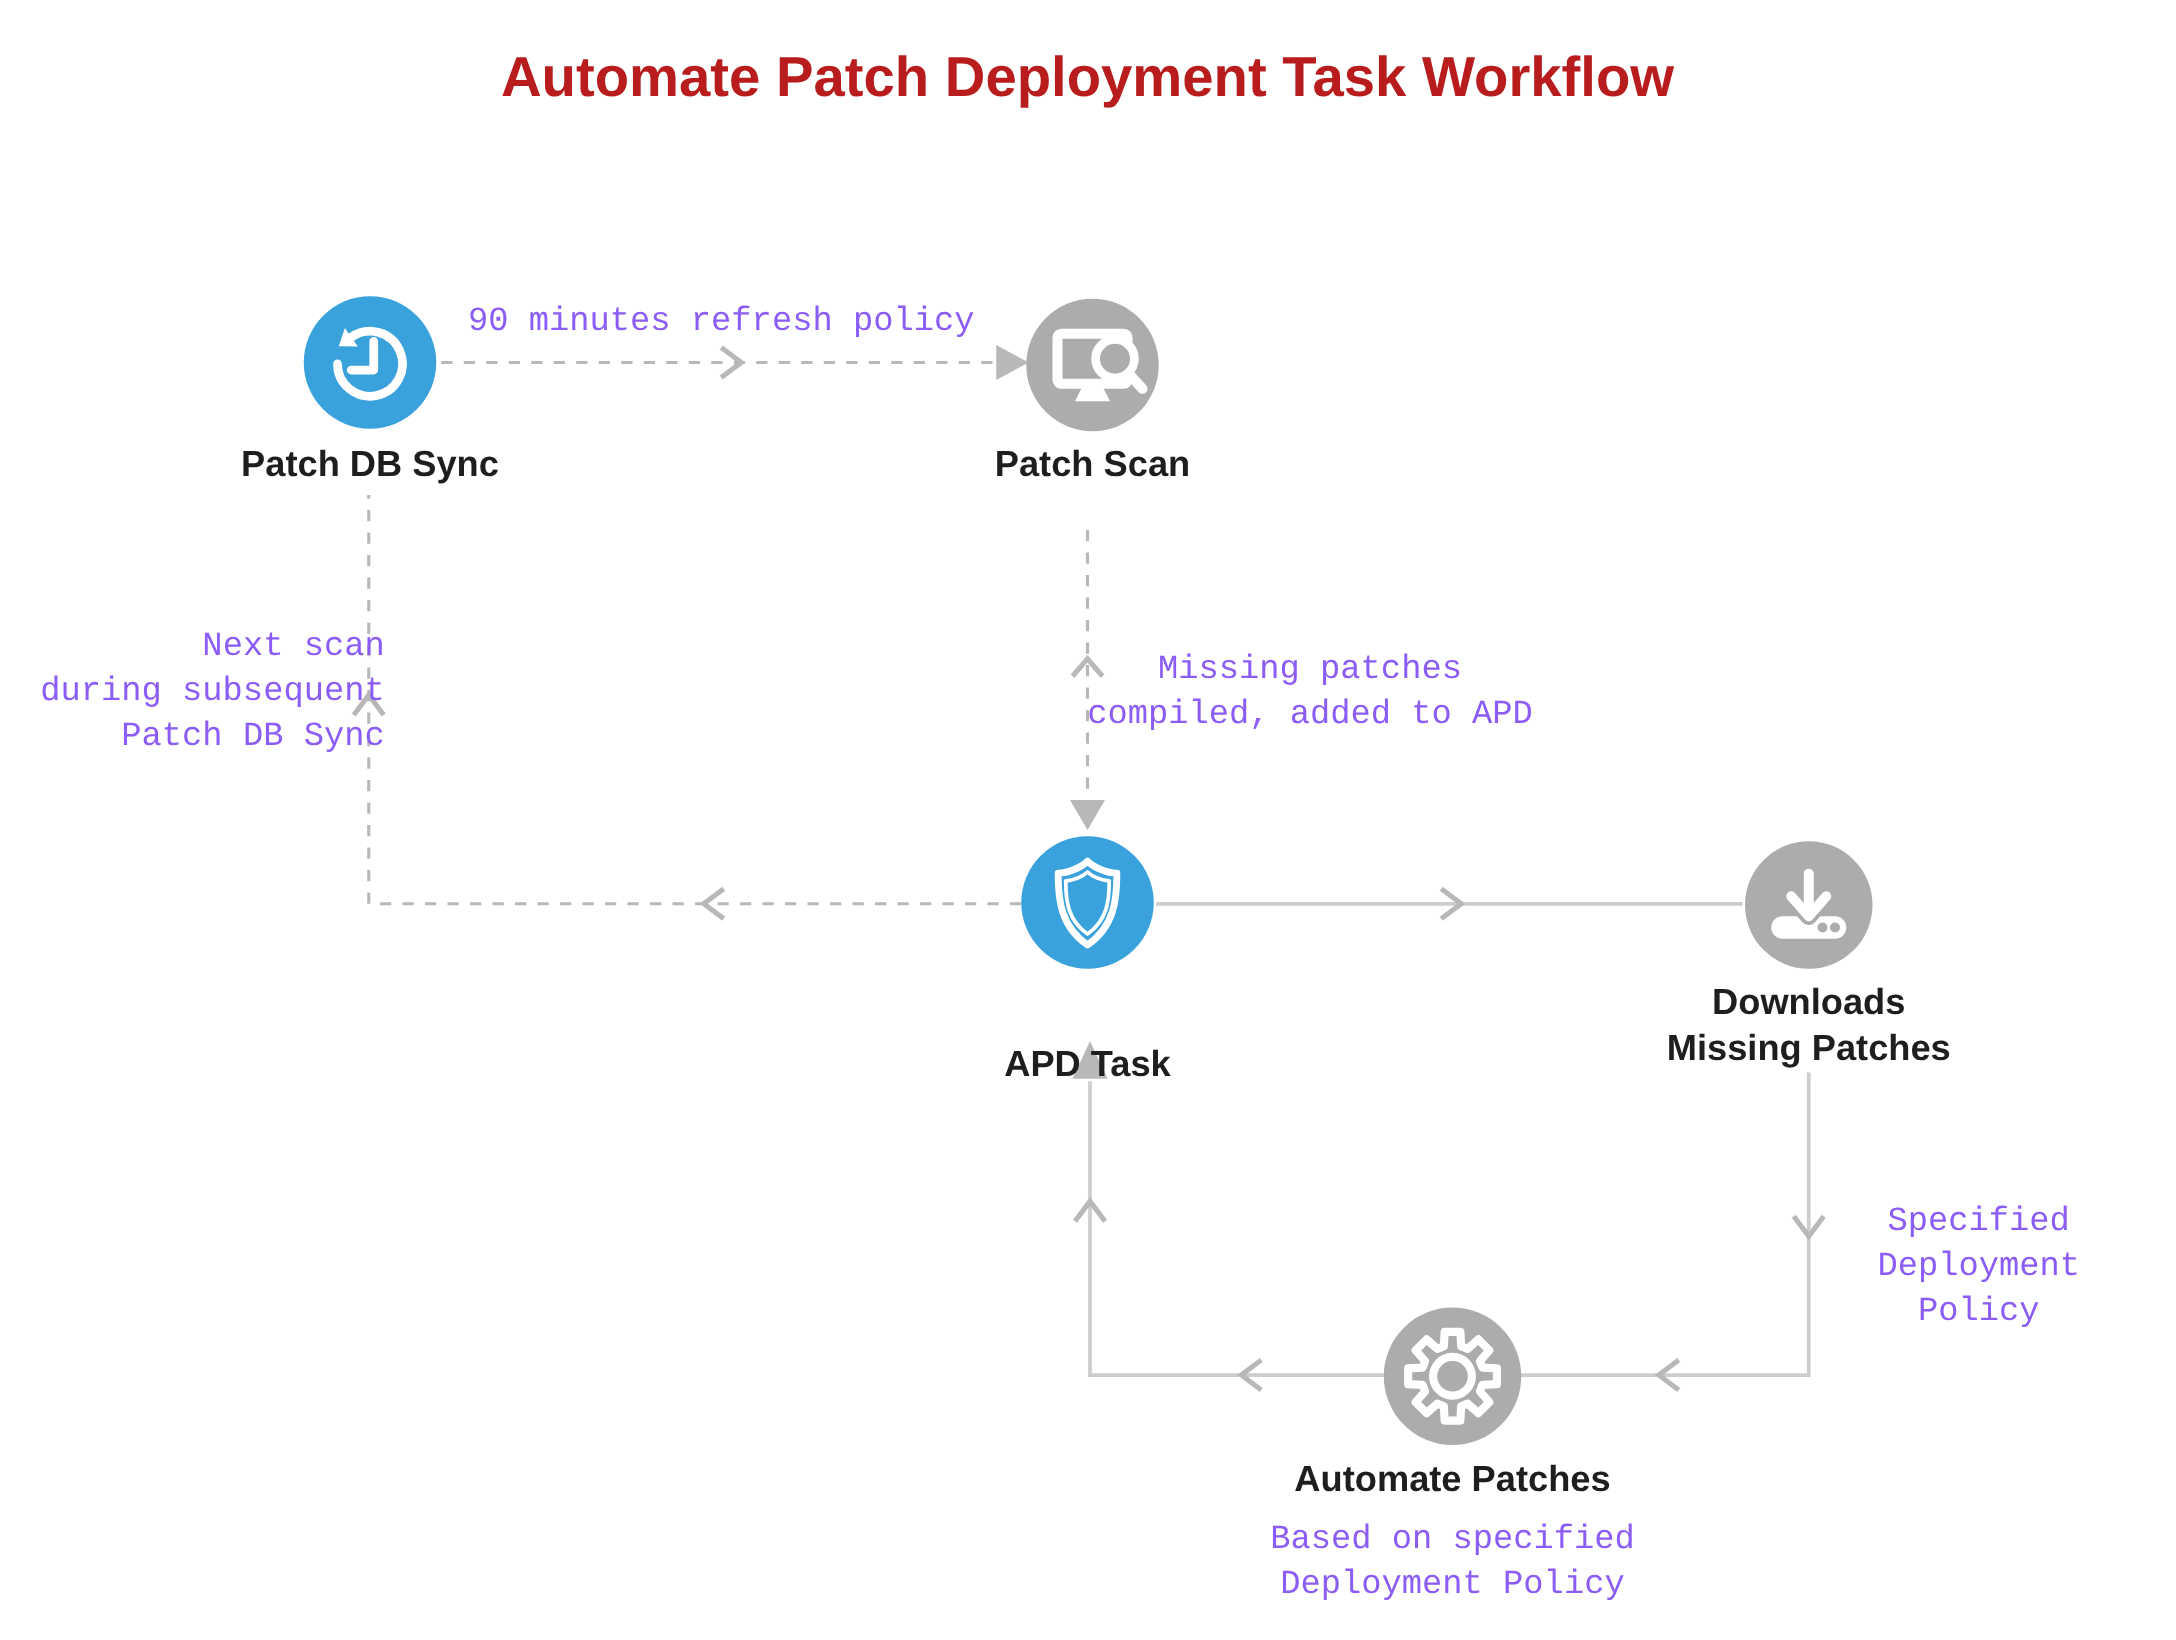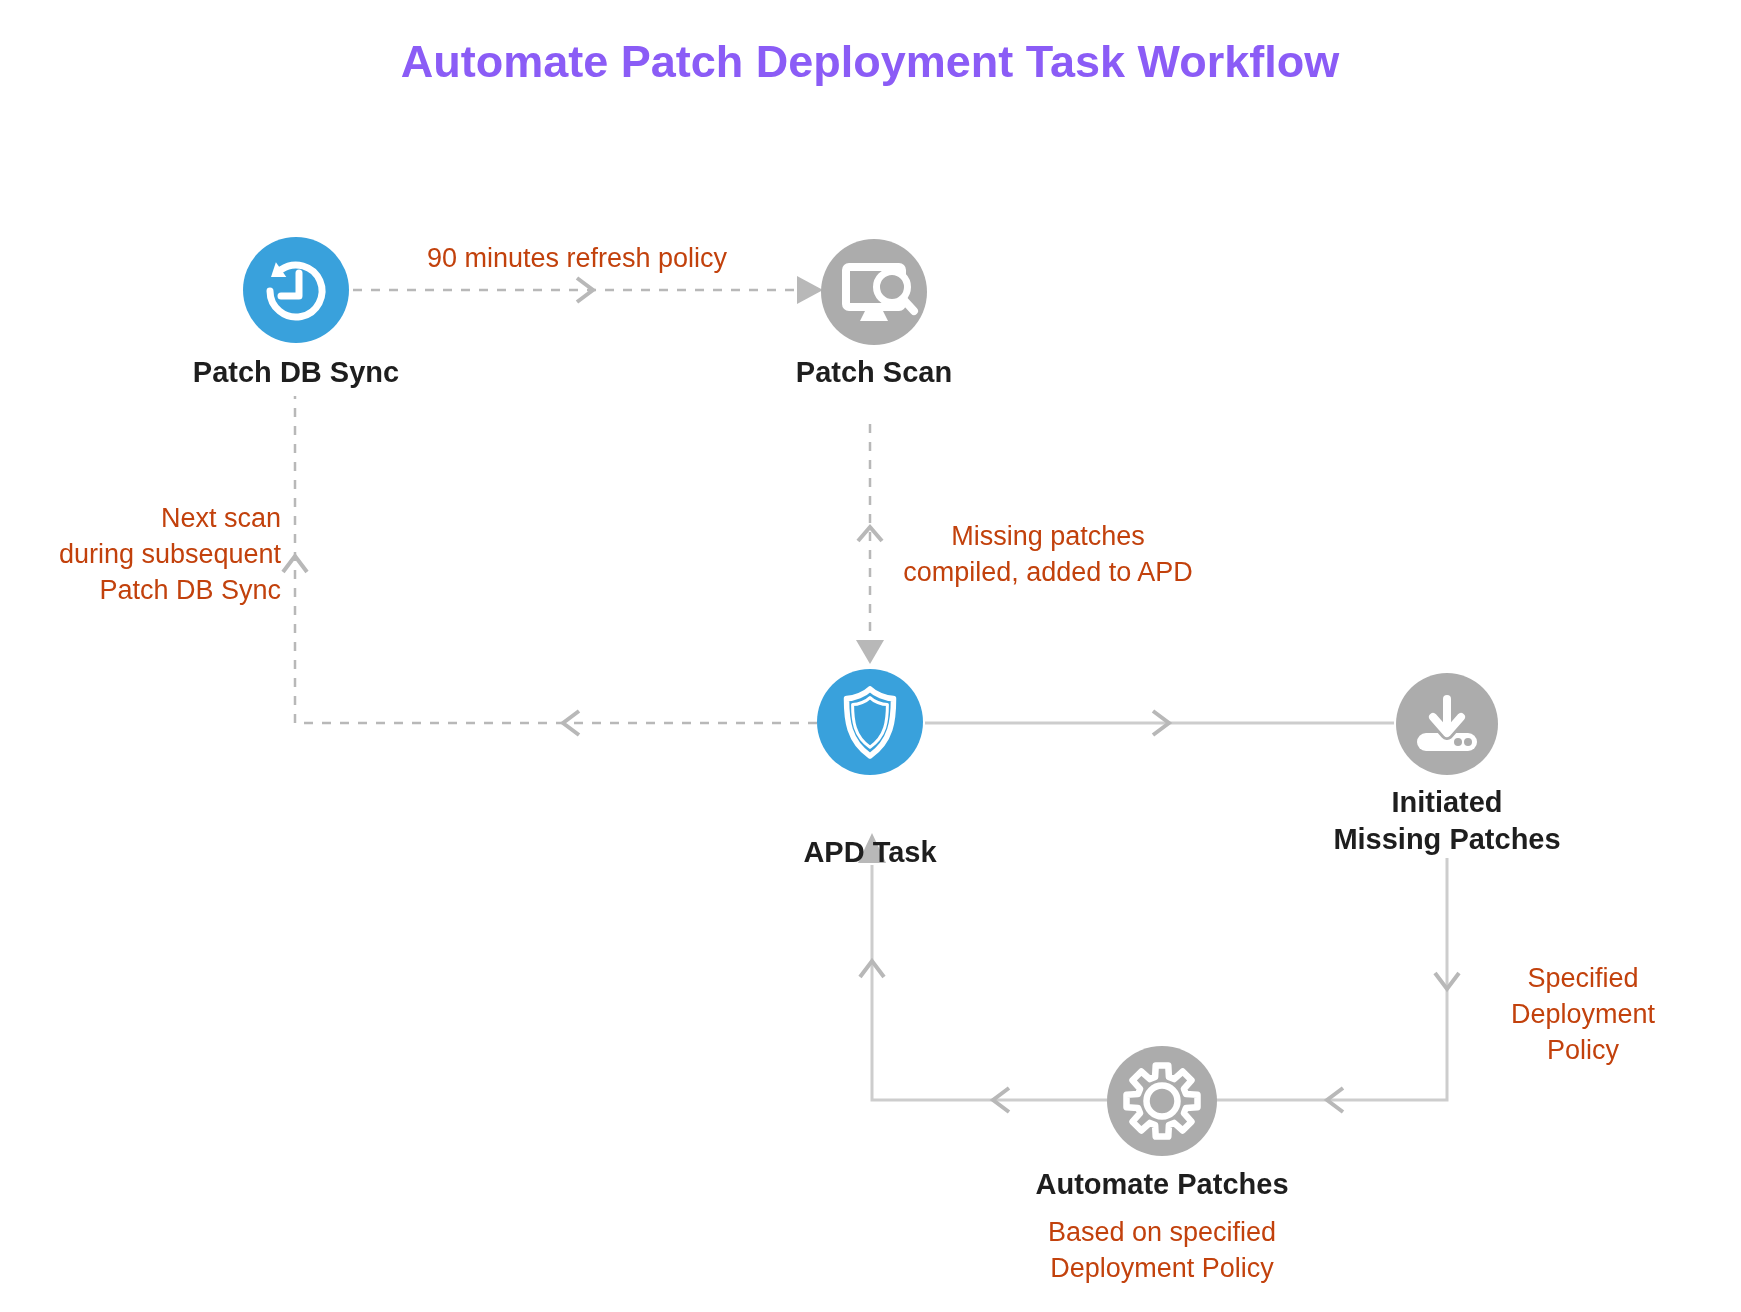--- a/index.html
+++ b/index.html
@@ -6,38 +6,38 @@
   #canvas{
     position:relative;
     width:1741px;height:1312px;
     background:#ffffff;
     font-family:"Liberation Sans","DejaVu Sans",sans-serif;
     overflow:hidden;
   }
   #edges{position:absolute;left:0;top:0;width:1741px;height:1312px;}
   .title{
     position:absolute;left:870px;top:36px;transform:translateX(-50%);
-    font-size:45px;font-weight:600;color:#8b5cf6;white-space:nowrap;
+    font-size:45px;font-weight:600;color:#b91c1c;white-space:nowrap;
   }
   .node{
     position:absolute;border-radius:50%;
     display:flex;align-items:center;justify-content:center;
   }
   .node.blue{background:#39a1dc;}
   .node.gray{background:#acacac;}
   .node svg{width:100%;height:100%;display:block;}
   .label{
     position:absolute;transform:translateX(-50%);
     font-size:29px;font-weight:600;color:#1e1e1e;
     text-align:center;white-space:pre-line;line-height:37px;
   }
   .gray-text{
     position:absolute;transform:translateX(-50%);
-    font-size:27px;font-weight:400;color:#c2410c;
-    text-align:center;white-space:pre-line;line-height:36px;
+    font-size:27px;font-weight:400;color:#8b5cf6;
+    text-align:center;white-space:pre-line;line-height:36px;font-family:Liberation Mono, monospace;
   }
 </style>
 </head>
 <body>
 
 <div id="canvas">
 
   <div class="title">Automate Patch Deployment Task Workflow</div>
 
   <svg id="edges" viewBox="0 0 1741 1312">
@@ -109,21 +109,21 @@
   <div class="node gray" style="left:1396px;top:673px;width:102px;height:102px;">
     <svg viewBox="0 0 102 102">
       <rect x="21" y="60" width="60" height="18" rx="9" fill="#ffffff"></rect>
       <circle cx="62" cy="69" r="4" fill="#acacac"></circle>
       <circle cx="72" cy="69" r="4" fill="#acacac"></circle>
       <polyline points="37,44 51,60 65,44" fill="none" stroke="#acacac" stroke-width="14" stroke-linejoin="round"></polyline>
       <line x1="51" y1="26" x2="51" y2="54" stroke="#ffffff" stroke-width="8" stroke-linecap="round"></line>
       <polyline points="37,44 51,60 65,44" fill="none" stroke="#ffffff" stroke-width="8" stroke-linecap="round" stroke-linejoin="round"></polyline>
     </svg>
   </div>
-  <div class="label" style="left:1447px;top:784px;">Initiated
+  <div class="label" style="left:1447px;top:784px;">Downloads
 Missing Patches</div>
 
   <div class="node gray" style="left:1107px;top:1046px;width:110px;height:110px;">
     <svg viewBox="0 0 110 110">
       <g transform="translate(55,55)">
         <path d="M24,-6.9 L35.5,-6.3 L35.5,6.3 L24,6.9 L21.9,12.1 L29.5,20.7 L20.7,29.5 L12.1,21.9 L6.9,24 L6.3,35.5 L-6.3,35.5 L-6.9,24 L-12.1,21.9 L-20.7,29.5 L-29.5,20.7 L-21.9,12.1 L-24,6.9 L-35.5,6.3 L-35.5,-6.3 L-24,-6.9 L-21.9,-12.1 L-29.5,-20.7 L-20.7,-29.5 L-12.1,-21.9 L-6.9,-24 L-6.3,-35.5 L6.3,-35.5 L6.9,-24 L12.1,-21.9 L20.7,-29.5 L29.5,-20.7 L21.9,-12.1 Z" fill="none" stroke="#ffffff" stroke-width="6.5" stroke-linejoin="round"></path>
         <circle cx="0" cy="0" r="15.5" fill="none" stroke="#ffffff" stroke-width="6.5"></circle>
       </g>
     </svg>
   </div>

